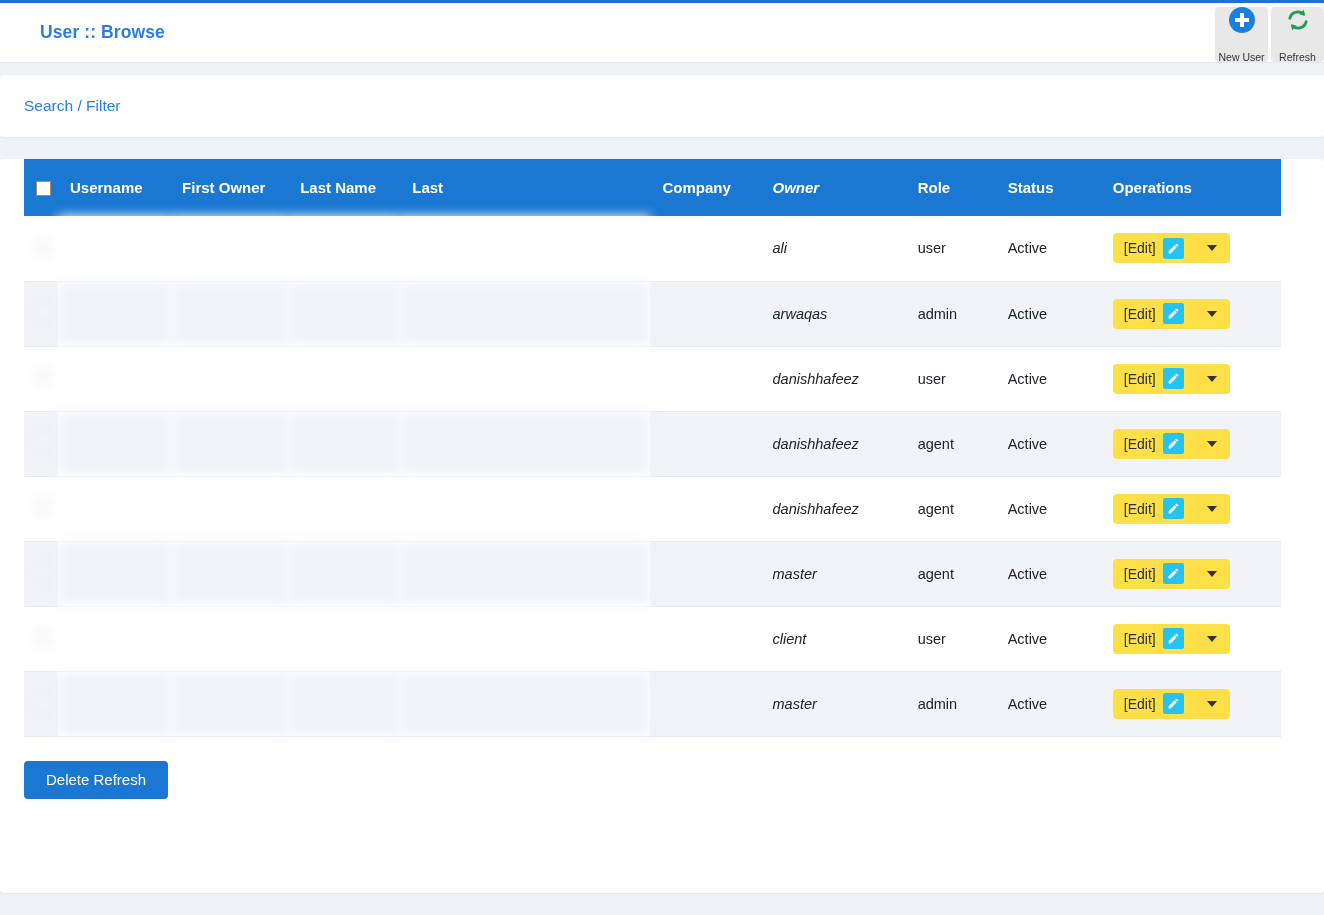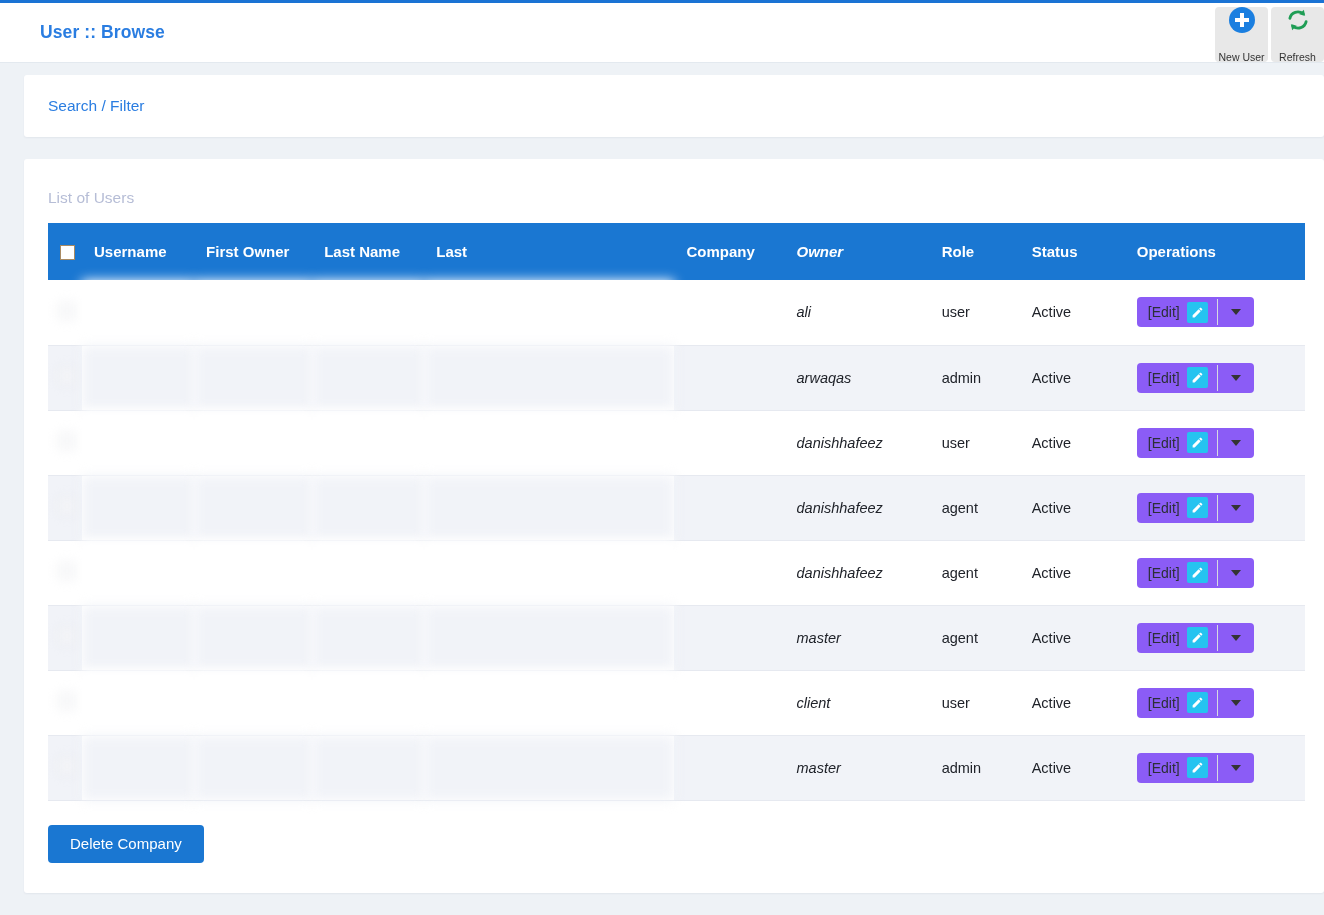--- a/index.html
+++ b/index.html
@@ -64,21 +64,20 @@
 
   
   #page-body {
     background: #eef2f6;
     height: 852px;
     padding-top: 12px;
   }
 
   .card {
     background: #ffffff;
-    margin-left: 24px;
     margin-right: 0px;
     border-radius: 3px;
     box-shadow: 0 1px 2px rgba(30,50,80,.06);
   }
   #search-card {
     height: 62px;
     display: flex;
     align-items: center;
     padding-left: 24px;
   }
@@ -154,21 +153,21 @@
     border: 1px solid #c8ccd4;
   }
 
   
   .redacted { filter: blur(6px); color: #4c5158; }
 
   
   .ops-group {
     display: inline-flex;
     align-items: stretch;
-    background: #8b5cf6;
+    background: #fde047;
     border-radius: 4px;
     height: 30px;
     overflow: hidden;
   }
   .ops-edit {
     display: flex;
     align-items: center;
     gap: 7px;
     padding: 0 9px 0 11px;
     cursor: pointer;
@@ -245,21 +244,20 @@
   </div>
 </div>
 
 <div id="page-body">
 
   <div class="card" id="search-card">
     <span id="search-filter-link">Search / Filter</span>
   </div>
 
   <div class="card" id="list-card">
-    <div id="list-title">List of Users</div>
 
     <table id="users-table">
       <thead>
         <tr>
           <th class="col-check">
             <span class="hdr-check"></span>
           </th>
           <th class="col-user">Username</th>
           <th class="col-first">First Owner</th>
           <th class="col-last">Last Name</th>
@@ -468,16 +466,16 @@
                 </span>
                 <span class="ops-sep"></span>
                 <span class="ops-caret">
                   <span class="caret-down"></span>
                 </span>
               </span></td>
           </tr>
         </tbody>
     </table>
 
-    <button id="delete-selected">Delete Company</button>
+    <button id="delete-selected">Delete Refresh</button>
   </div>
 
 </div>
 
 </body></html>

